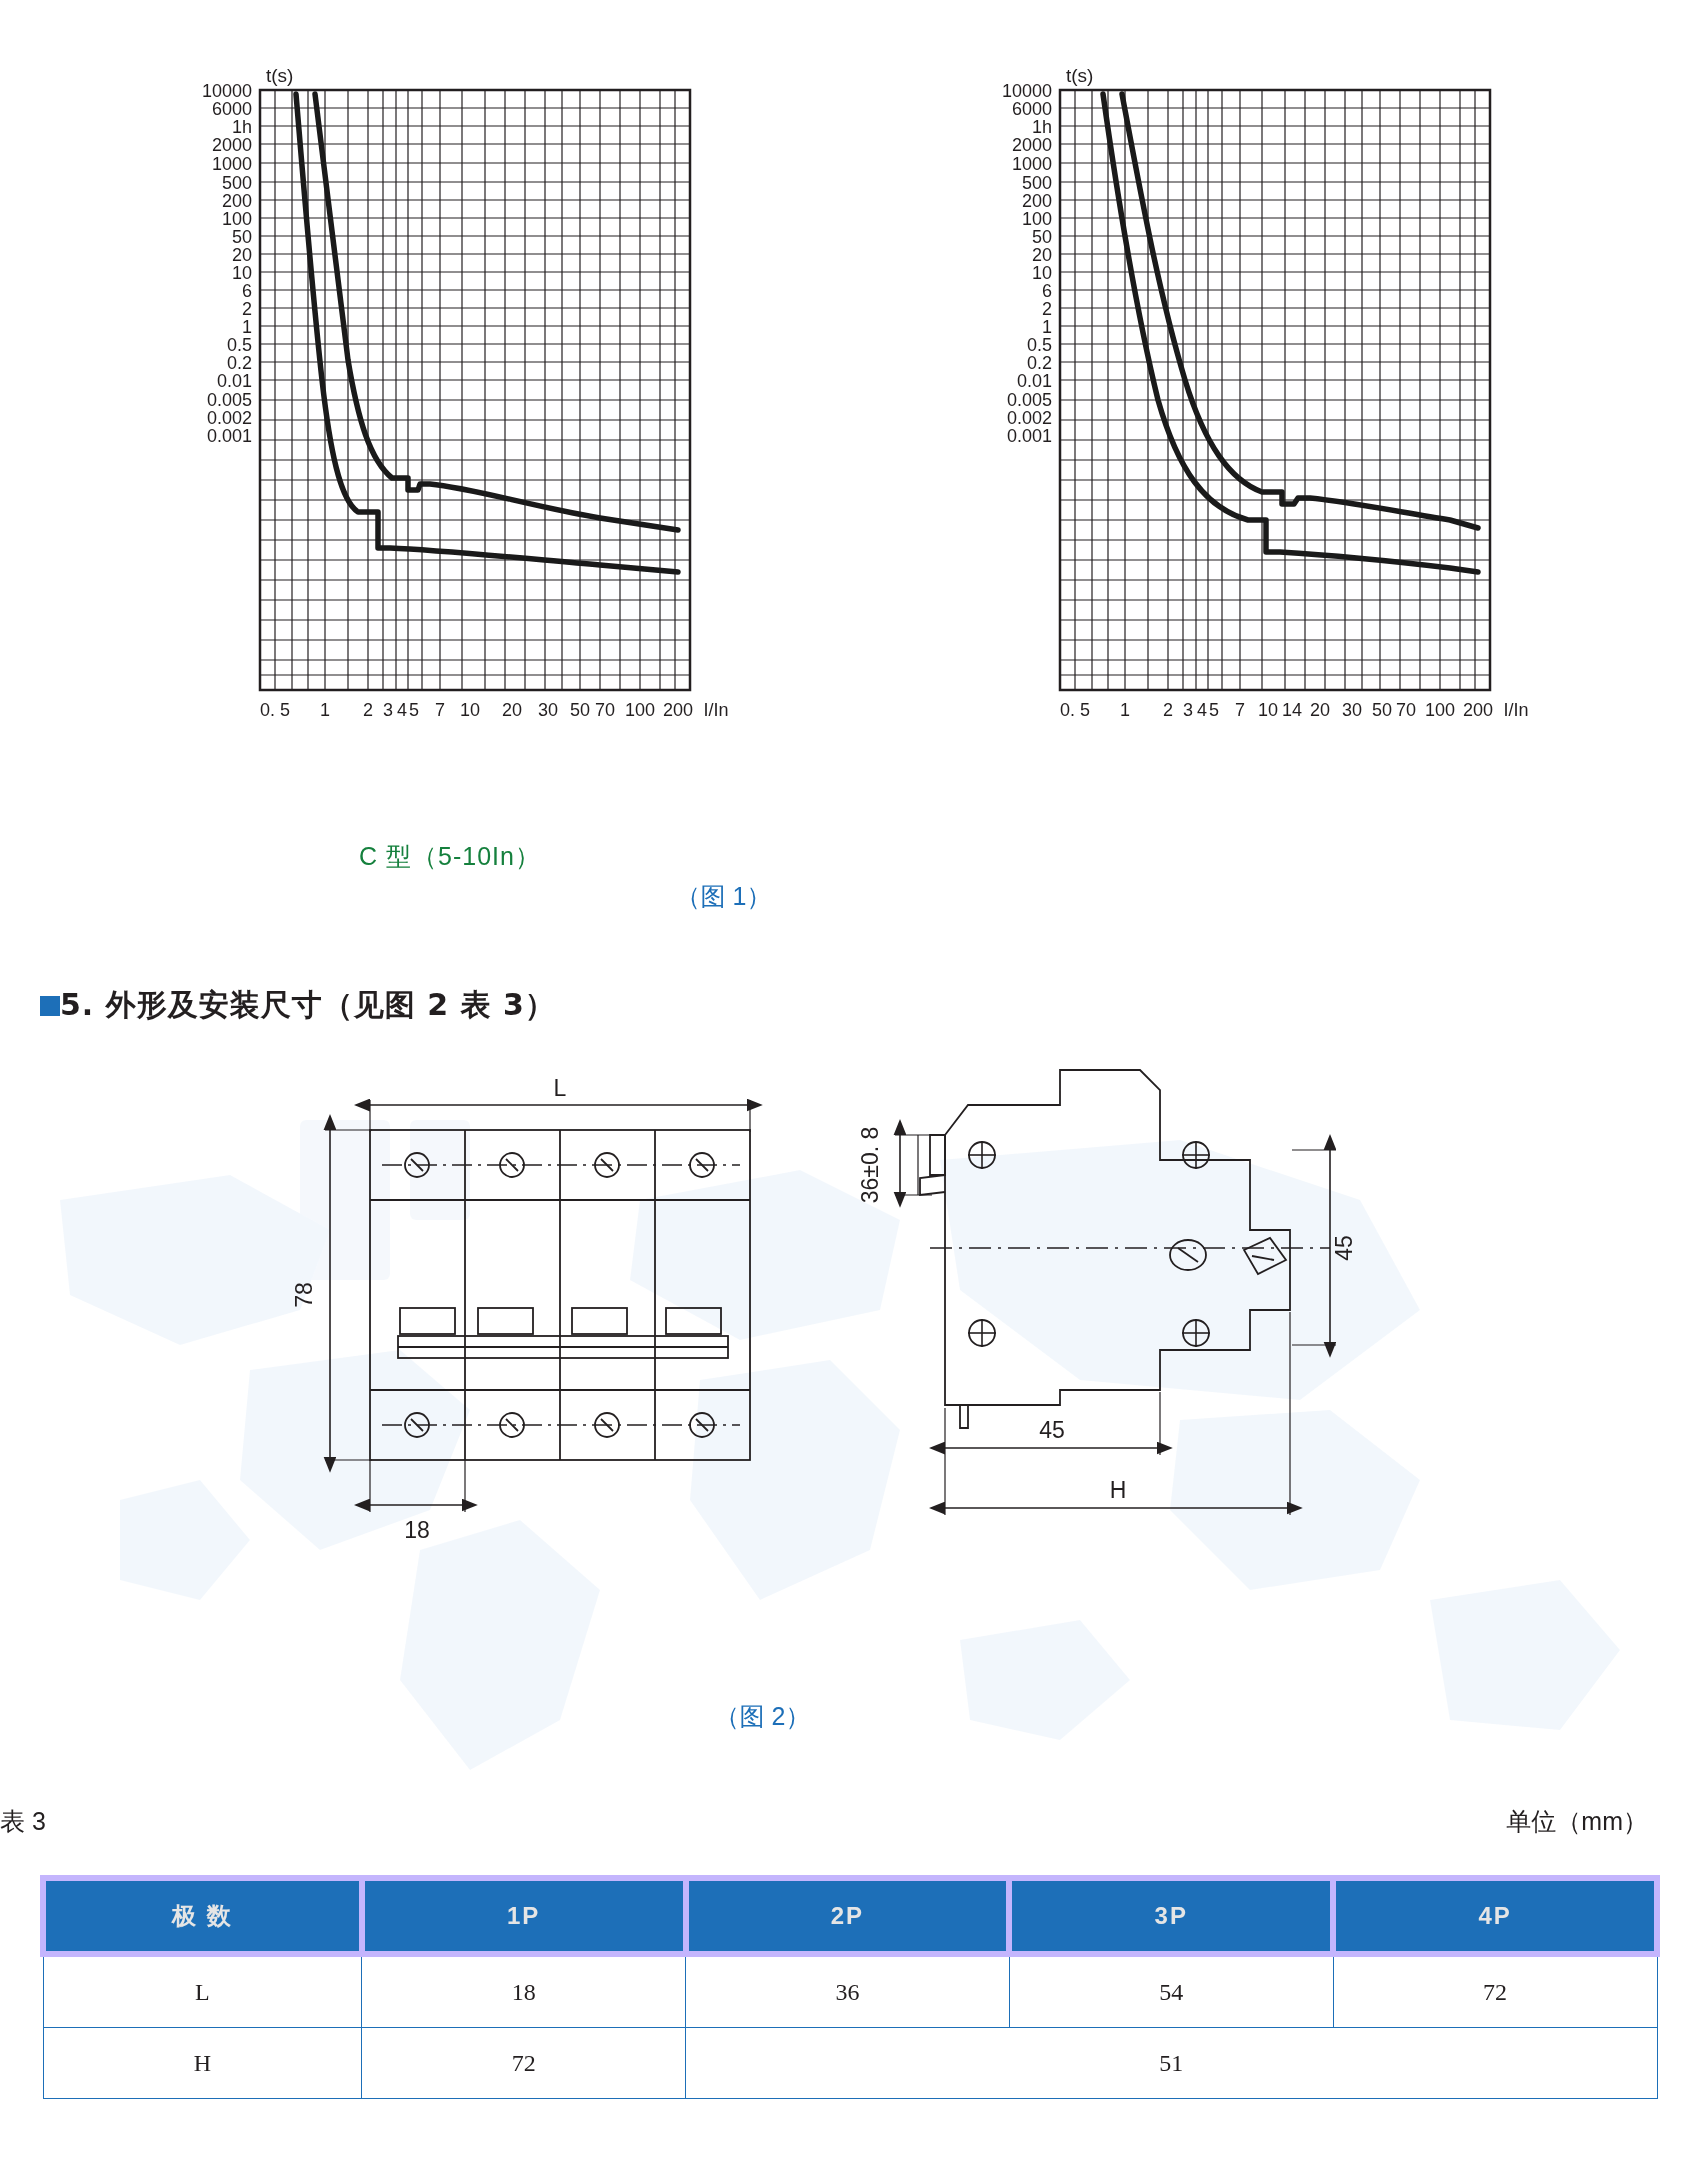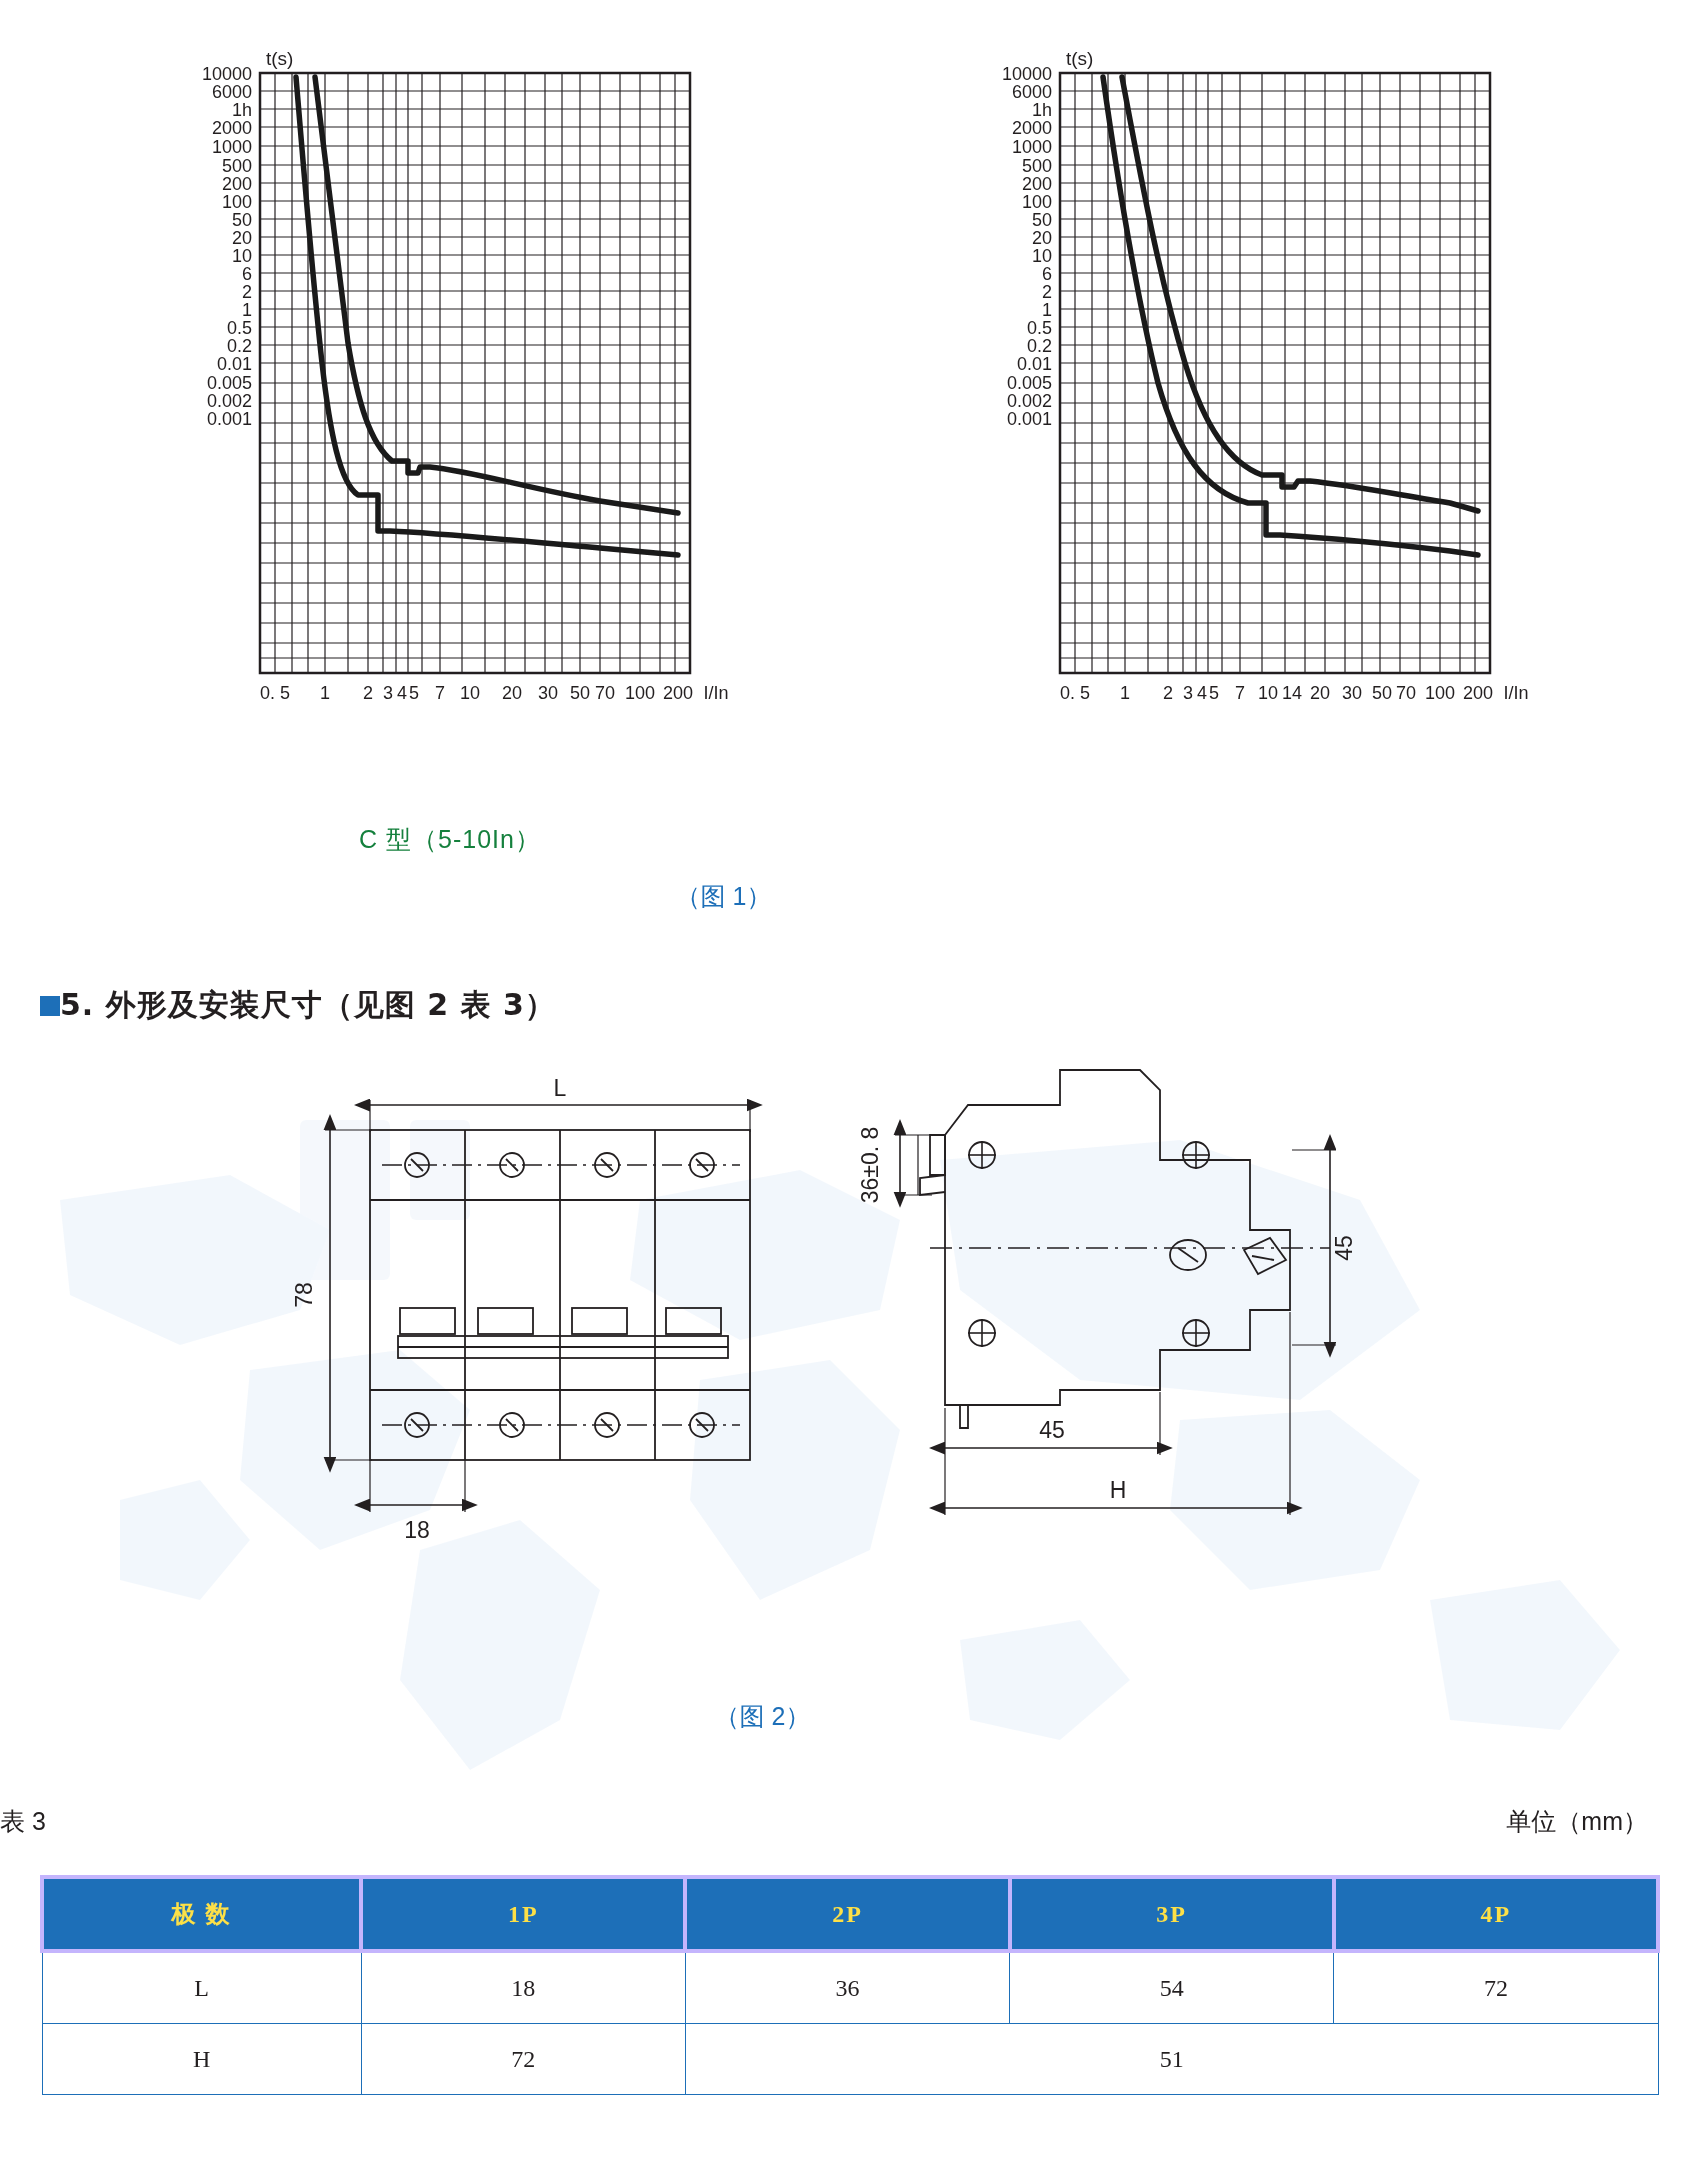--- a/index.html
+++ b/index.html
@@ -27,21 +27,21 @@
     top: 1080px;
     width: 1700px;
     height: 720px;
     opacity: 0.35;
     pointer-events: none;
   }
 
   
   .charts-row {
     position: absolute;
-    top: 43px;
+    top: 60px;
     left: 0;
     width: 1502px;
     height: 800px;
   }
   .chart-block {
     position: absolute;
     top: 0;
     width: 700px;
     height: 800px;
   }
@@ -124,26 +124,25 @@
   table.dim-table {
     position: absolute;
     left: 40px;
     top: 1875px;
     width: 1620px;
     border-collapse: collapse;
     font-size: 24px;
   }
   table.dim-table th {
     background: #1d6fb8;
-    color: #fde047;
+    color: #e5e5e5;
     font-weight: bold;
     height: 68px;
-    border: 4px solid #c4b5fd;
+    border: 6px solid #c4b5fd;
     letter-spacing: 2px;
-    font-family: Liberation Serif, serif;
   }
   table.dim-table td {
     height: 68px;
     text-align: center;
     border: 1px solid #1d6fb8;
     color: #231f20;
     background: #ffffff;
   }
   .mono-num { font-family: "Liberation Serif", serif; }
 

